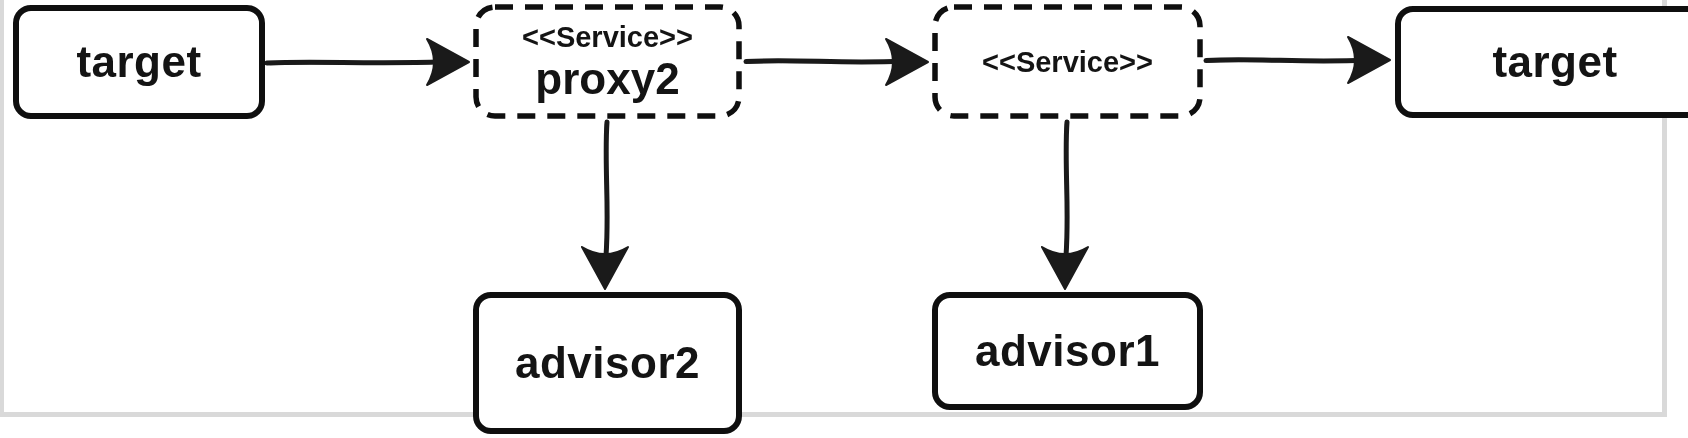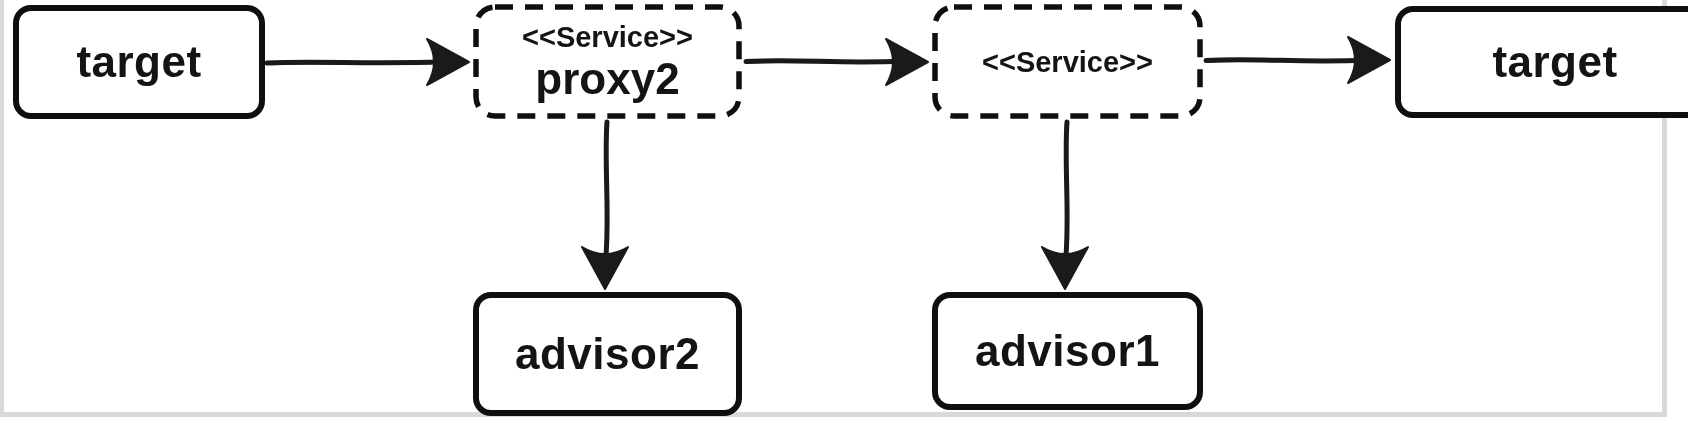--- a/index.html
+++ b/index.html
@@ -69,21 +69,21 @@
     font-size: 44px;
     font-weight: bold;
     line-height: 50px;
     text-align: center;
   }
 
   #node-client   { left: 13px;   top: 5px;   width: 252px; height: 114px; }
   #node-proxy2   { left: 473px;  top: 4px;   width: 269px; height: 115px; }
   #node-proxy1   { left: 932px;  top: 4px;   width: 271px; height: 115px; }
   #node-target   { left: 1395px; top: 6px;   width: 311px; height: 112px; padding-left: 9px; }
-  #node-advisor2 { left: 473px;  top: 292px; width: 269px; height: 124px; }
+  #node-advisor2 { left: 473px;  top: 292px; width: 269px; height: 142px; }
   #node-advisor1 { left: 932px;  top: 292px; width: 271px; height: 118px; text-align: right; }
 </style>
 </head>
 <body>
 
 <div class="stage">
 
   <div class="frame left"></div>
   <div class="frame right"></div>
   <div class="frame bottom"></div>

